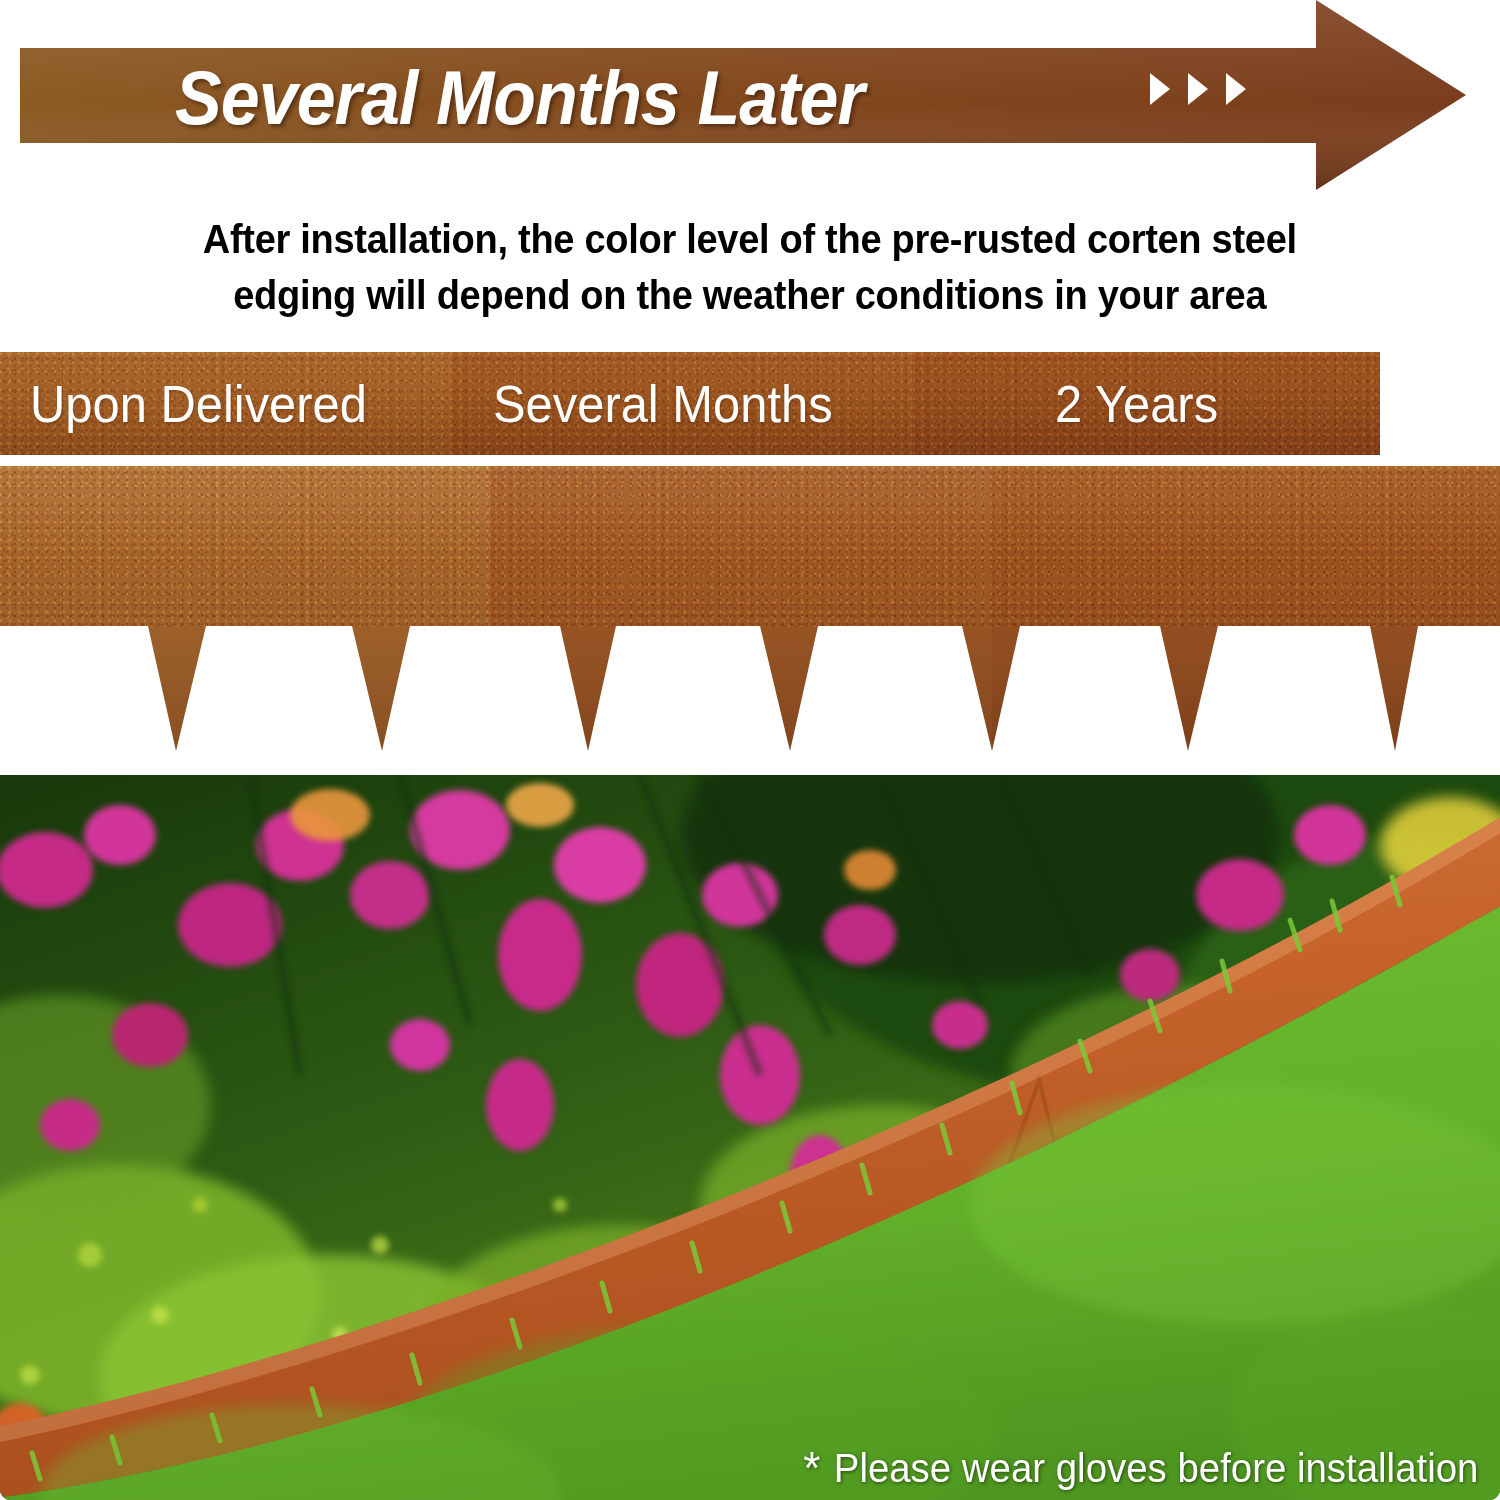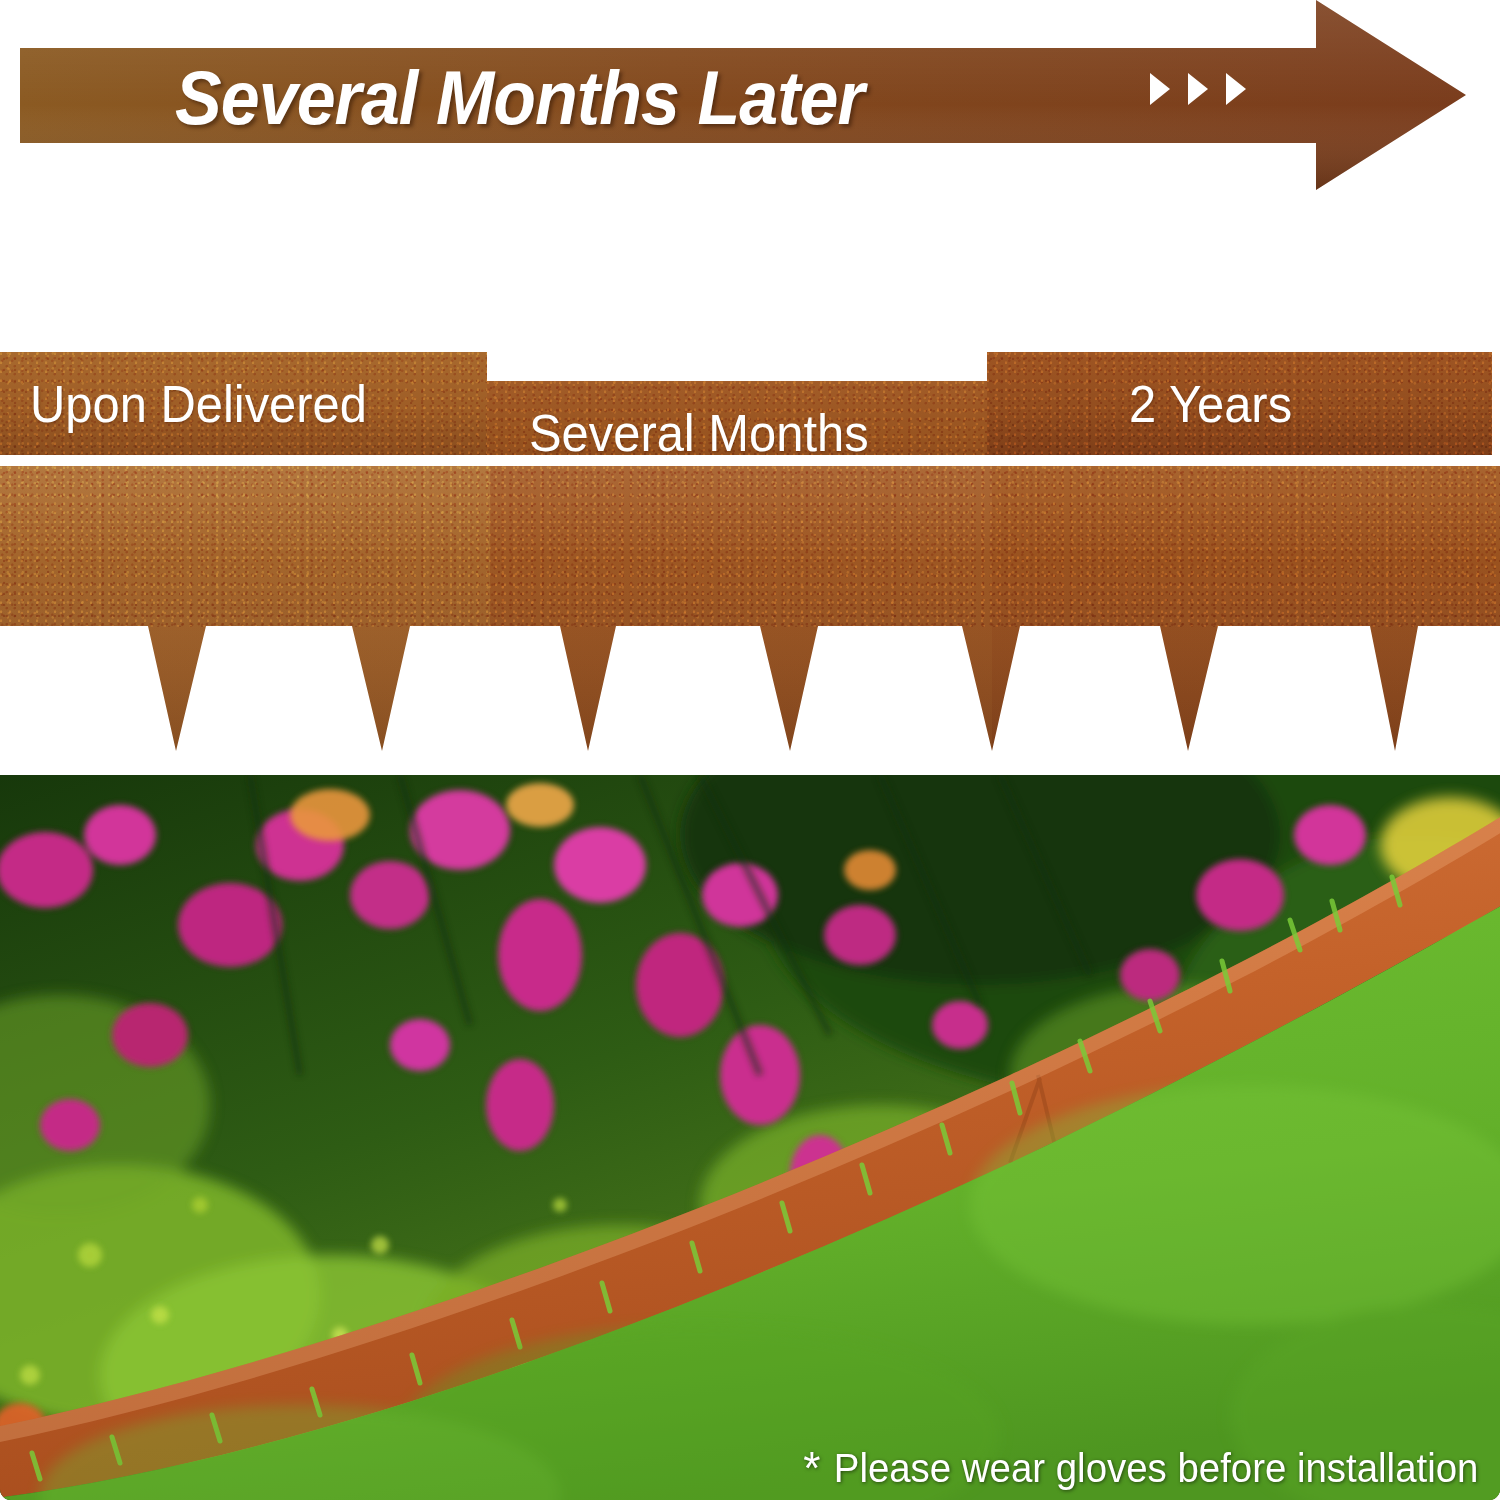--- a/index.html
+++ b/index.html
@@ -38,21 +38,21 @@
   .subtitle-line {
      color:#000000; font-weight:bold; font-size:40px; line-height:56px;
      font-family:"Liberation Sans","DejaVu Sans",sans-serif;
      letter-spacing:-.3px; white-space:nowrap;
      transform:scaleX(.95);
   }
 
   
   .rust-section { position:absolute; left:0; top:352px; width:1500px; height:423px; }
 
-  .label-strip { position:absolute; left:0; top:0; width:1492px; height:103px; display:flex; }
+  .label-strip { position:absolute; left:0; top:0; width:1380px; height:103px; display:flex; }
   .label-cell {
      height:103px; display:flex; align-items:center;
      position:relative; overflow:hidden;
   }
   .label-cell span {
      position:relative; z-index:2;
      color:#ffffff; font-size:52px; line-height:52px;
      font-family:"Liberation Sans","DejaVu Sans",sans-serif;
      font-weight:400; white-space:nowrap;
      transform:scaleX(.94); transform-origin:left center;
@@ -119,29 +119,33 @@
       <path d="M20,48 L1316,48 L1316,0 L1466,95 L1316,190 L1316,143 L20,143 Z" fill="url(#bannerGradV)"></path>
     </svg>
     <div class="banner-title">Several Months Later</div>
     <div class="chev-group">
       <div class="chev"></div>
       <div class="chev"></div>
       <div class="chev"></div>
     </div>
   </div>
 
+  <div class="subtitle">
+    <div class="subtitle-line">After installation, the color level of the pre-rusted corten steel</div>
+    <div class="subtitle-line">edging will depend on the weather conditions in your area</div>
+  </div>
 
   <div class="rust-section">
 
     <div class="label-strip">
       <div class="label-cell lc1" style="background:linear-gradient(180deg,#A8692E 0%,#9E5D26 55%,#8A4D1E 100%);">
         <div class="grain"></div>
         <span>Upon Delivered</span>
       </div>
-      <div class="label-cell lc2" style="background:linear-gradient(180deg,#A25C28 0%,#985420 55%,#84441A 100%);margin-top:29px;">
+      <div class="label-cell lc2" style="background:linear-gradient(180deg,#A25C28 0%,#985420 55%,#84441A 100%);">
         <div class="grain"></div>
         <span>Several Months</span>
       </div>
       <div class="label-cell lc3" style="background:linear-gradient(180deg,#9E5523 0%,#934E1F 55%,#7E3E18 100%);">
         <div class="grain"></div>
         <span>2 Years</span>
       </div>
     </div>
 
     <div class="white-gap"></div>

